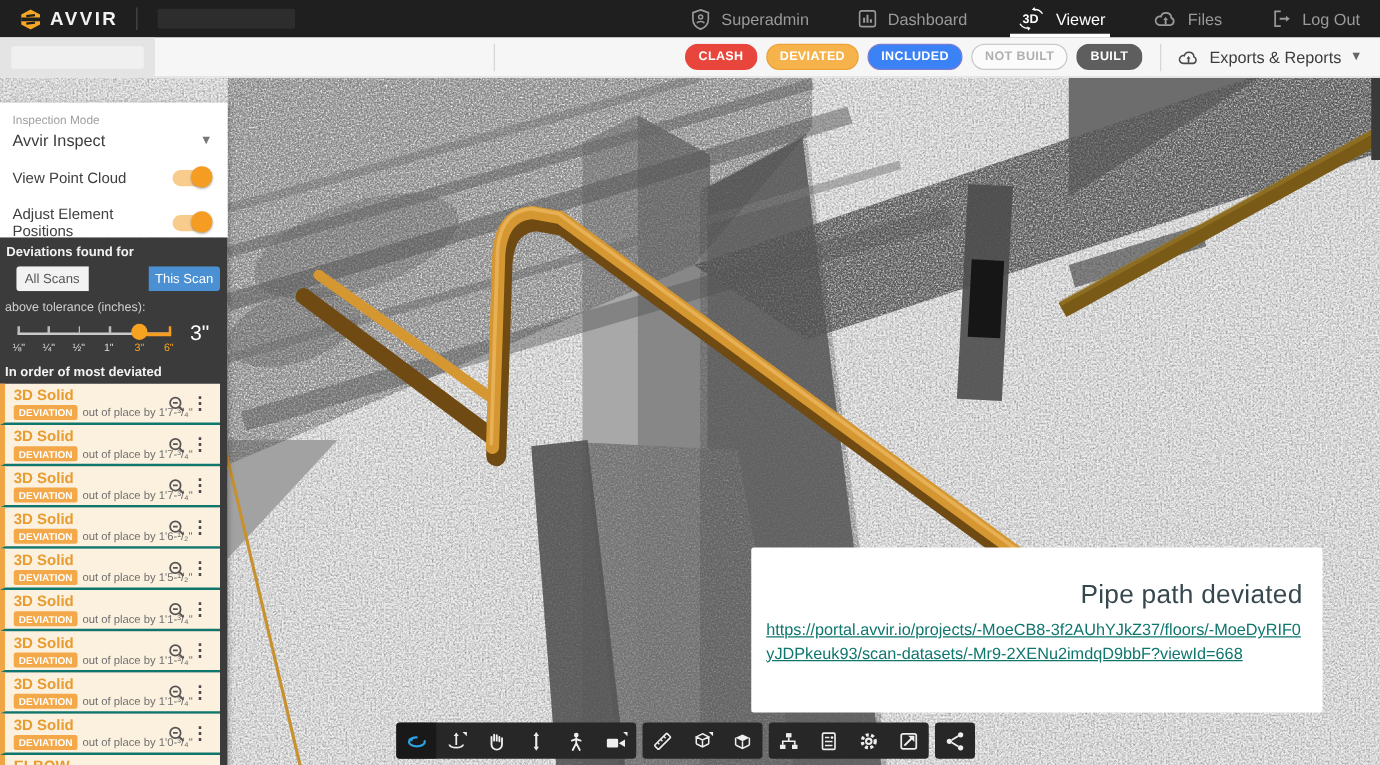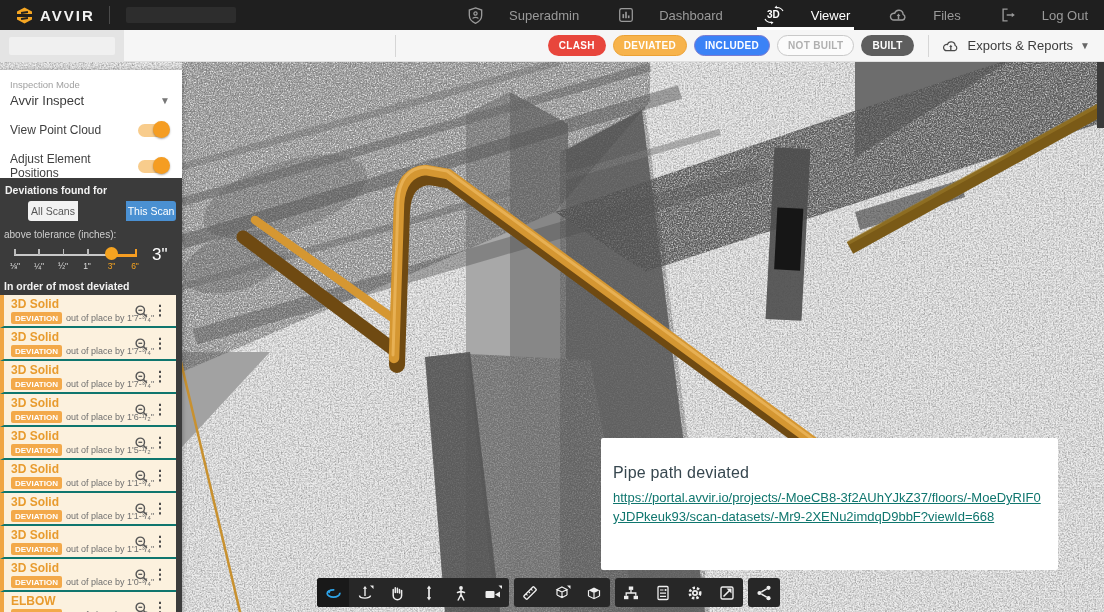--- a/index.html
+++ b/index.html
@@ -7,21 +7,21 @@
   body { font-family:"Liberation Sans", sans-serif; }
   .app { position:relative; width:1104px; height:612px; overflow:hidden; background:#ededed; }
 
   
   .header { position:absolute; left:0; top:0; width:1104px; height:30px; background:#1f1f1f; display:flex; align-items:center; z-index:40; }
   .brand { display:flex; align-items:center; gap:7px; padding:0 14px 0 16px; }
   .brand-text { color:#f2f2f2; font-weight:bold; font-size:15px; letter-spacing:2px; }
   .hdr-divider { width:1px; height:18px; background:#4a4a4a; }
   .hdr-redacted { width:110px; height:16px; background:#2d2d2d; margin-left:16px; border-radius:2px; }
   .nav { display:flex; margin-left:auto; align-items:center; height:30px; padding-right:16px; gap:38px; }
-  .nav-item { display:flex; align-items:center; gap:24px; color:#9a9a9a; font-size:13px; height:30px; cursor:pointer; position:relative; }
+  .nav-item { display:flex; align-items:center; gap:7px; color:#9a9a9a; font-size:13px; height:30px; cursor:pointer; position:relative; }
   .nav-item.active { color:#fff; }
   .nav-item.active::after { content:""; position:absolute; left:-4px; right:-4px; bottom:0; height:3px; background:#fff; }
   .nav-item svg { display:block; }
 
   
   .subheader { position:absolute; left:0; top:30px; width:1104px; height:32px; background:#f6f6f6; display:flex; align-items:center; z-index:40; border-bottom:1px solid #e0e0e0; }
   .sub-left { width:124px; height:32px; background:#e4e4e4; display:flex; align-items:center; justify-content:center; flex:none; }
   .sub-redacted { width:106px; height:18px; background:#f0f0f0; border-radius:2px; }
   .sub-divider { position:absolute; left:395px; top:5px; width:1px; height:22px; background:#d6d6d6; }
   .filters { display:flex; gap:7px; margin-left:auto; align-items:flex-start; }
@@ -34,45 +34,45 @@
   .exp-divider { width:1px; height:22px; background:#d6d6d6; margin:0 12px 0 14px; }
   .exports { display:flex; align-items:center; gap:7px; color:#3c3c3c; font-size:13px; padding-right:14px; cursor:pointer; }
   .caret { font-size:10px; color:#666; }
 
   
   .viewport { position:absolute; left:0; top:62px; width:1104px; height:550px; overflow:hidden; }
   .scene { position:absolute; left:0; top:0; width:1104px; height:550px; display:block; }
 
   
   .annotation { position:absolute; left:601px; top:376px; width:457px; height:132px; background:#fff; border-radius:2px; padding:26px 16px 0 12px; z-index:10; }
-  .annotation h2 { font-size:16px; font-weight:400; color:#37474f; letter-spacing:.2px; }
+  .annotation h2 { font-size:21px; font-weight:400; color:#37474f; letter-spacing:.2px;text-align:right; }
   .annotation a { display:block; margin-top:7px; font-size:13px; color:#0f766e; text-decoration:underline; word-break:break-all; line-height:1.45; }
 
   
   .toolbar { position:absolute; left:317px; bottom:5px; display:flex; gap:5px; z-index:12; }
   .tgroup { display:flex; background:#272727; border-radius:3px; overflow:hidden; }
   .tbtn { width:32px; height:29px; display:flex; align-items:center; justify-content:center; cursor:pointer; position:relative; }
   .tbtn.active { background:#191919; }
   .tbtn svg { display:block; }
 
   
-  .panel { position:absolute; left:0; top:70px; bottom:0; width:182px; display:flex; flex-direction:column; z-index:30; box-shadow:1px 0 4px rgba(0,0,0,.25); }
+  .panel { position:absolute; left:0; top:82px; bottom:0; width:182px; display:flex; flex-direction:column; z-index:30; box-shadow:1px 0 4px rgba(0,0,0,.25); }
   .card-white { background:#fff; height:108px; flex:none; padding:9px 10px 0 10px; }
   .insp-label { font-size:9.5px; color:#a0a0a0; }
   .dropdown { display:flex; align-items:center; margin-top:3px; cursor:pointer; }
   .dropdown .val { font-size:13px; color:#3c3c3c; }
   .dropdown .caret { margin-left:auto; margin-right:2px; color:#777; }
   .toggle-row { display:flex; align-items:center; margin-top:15px; }
   .toggle-label { font-size:12px; color:#3f3f3f; }
   .toggle { width:30px; height:13px; border-radius:7px; background:#f8cc8c; position:relative; margin-left:auto; margin-right:4px; cursor:pointer; flex:none; }
   .knob { position:absolute; right:-2px; top:-2.5px; width:17px; height:17px; border-radius:50%; background:#f59d22; box-shadow:0 1px 2px rgba(0,0,0,.35); }
 
   .panel-dark { background:#3b3b3b; flex:1; overflow:hidden; }
   .dev-title { font-size:10.5px; font-weight:bold; color:#f2f2f2; margin:6px 0 0 5px; }
-  .tabs { display:flex; width:148px; margin:5px 6px 0 auto; border-radius:3px; overflow:hidden; font-size:10.5px; cursor:pointer; }
+  .tabs { display:flex; width:163px; margin:5px 6px 0 auto; border-radius:3px; overflow:hidden; font-size:10.5px; cursor:pointer; }
   .tab { flex:1; text-align:center; padding:4px 0; }
   .tab.all { background:#f2f2f2; color:#555; }
   .tab.this { background:#4a90d2; color:#fff;margin-left:48px; }
   .tol-label { font-size:10px; color:#cfcfcf; margin:8px 0 0 4px; }
   .tol-row { display:flex; margin:4px 4px 0 10px; align-items:flex-start; }
   .slider-wrap { position:relative; width:130px; height:30px; }
   .track { position:absolute; left:4px; width:122px; top:10px; height:2px; background:#c9c9c9; }
   .seg-orange { position:absolute; left:101px; width:26px; top:9.5px; height:3px; background:#f59d22; }
   .tick { position:absolute; top:5px; width:1.5px; height:6px; background:#bbb; }
   .tick.o { background:#f59d22; }

